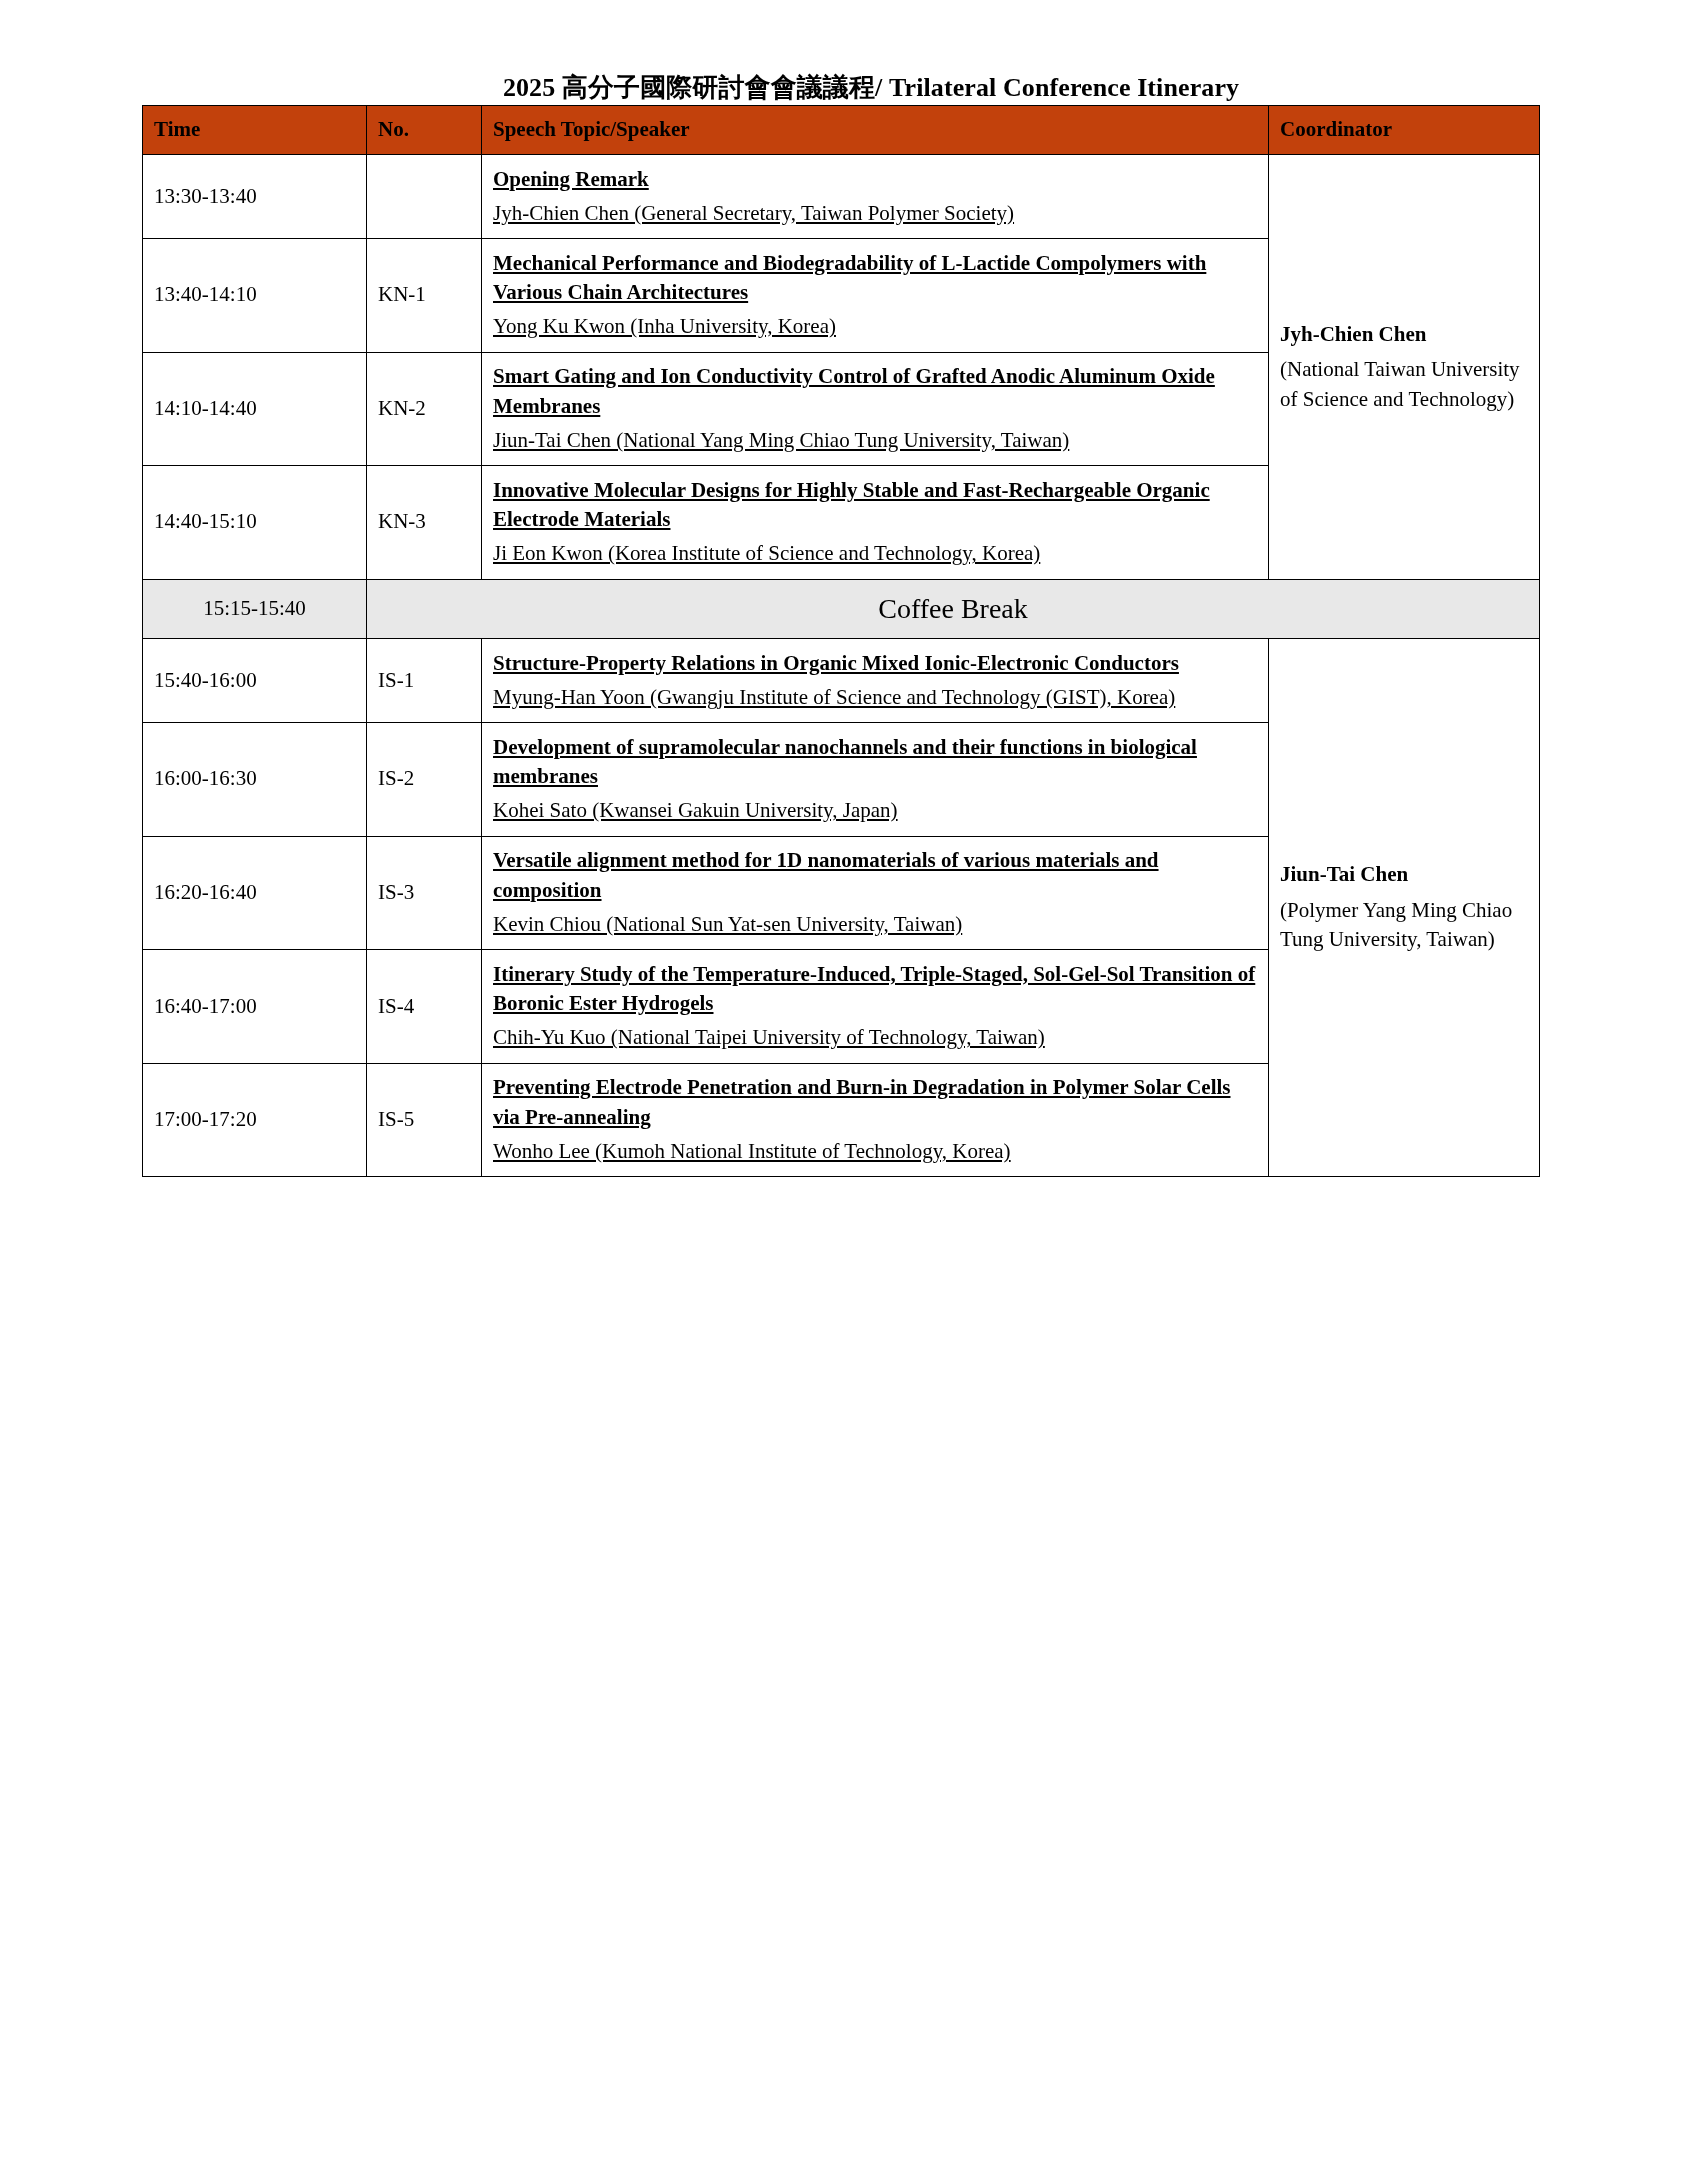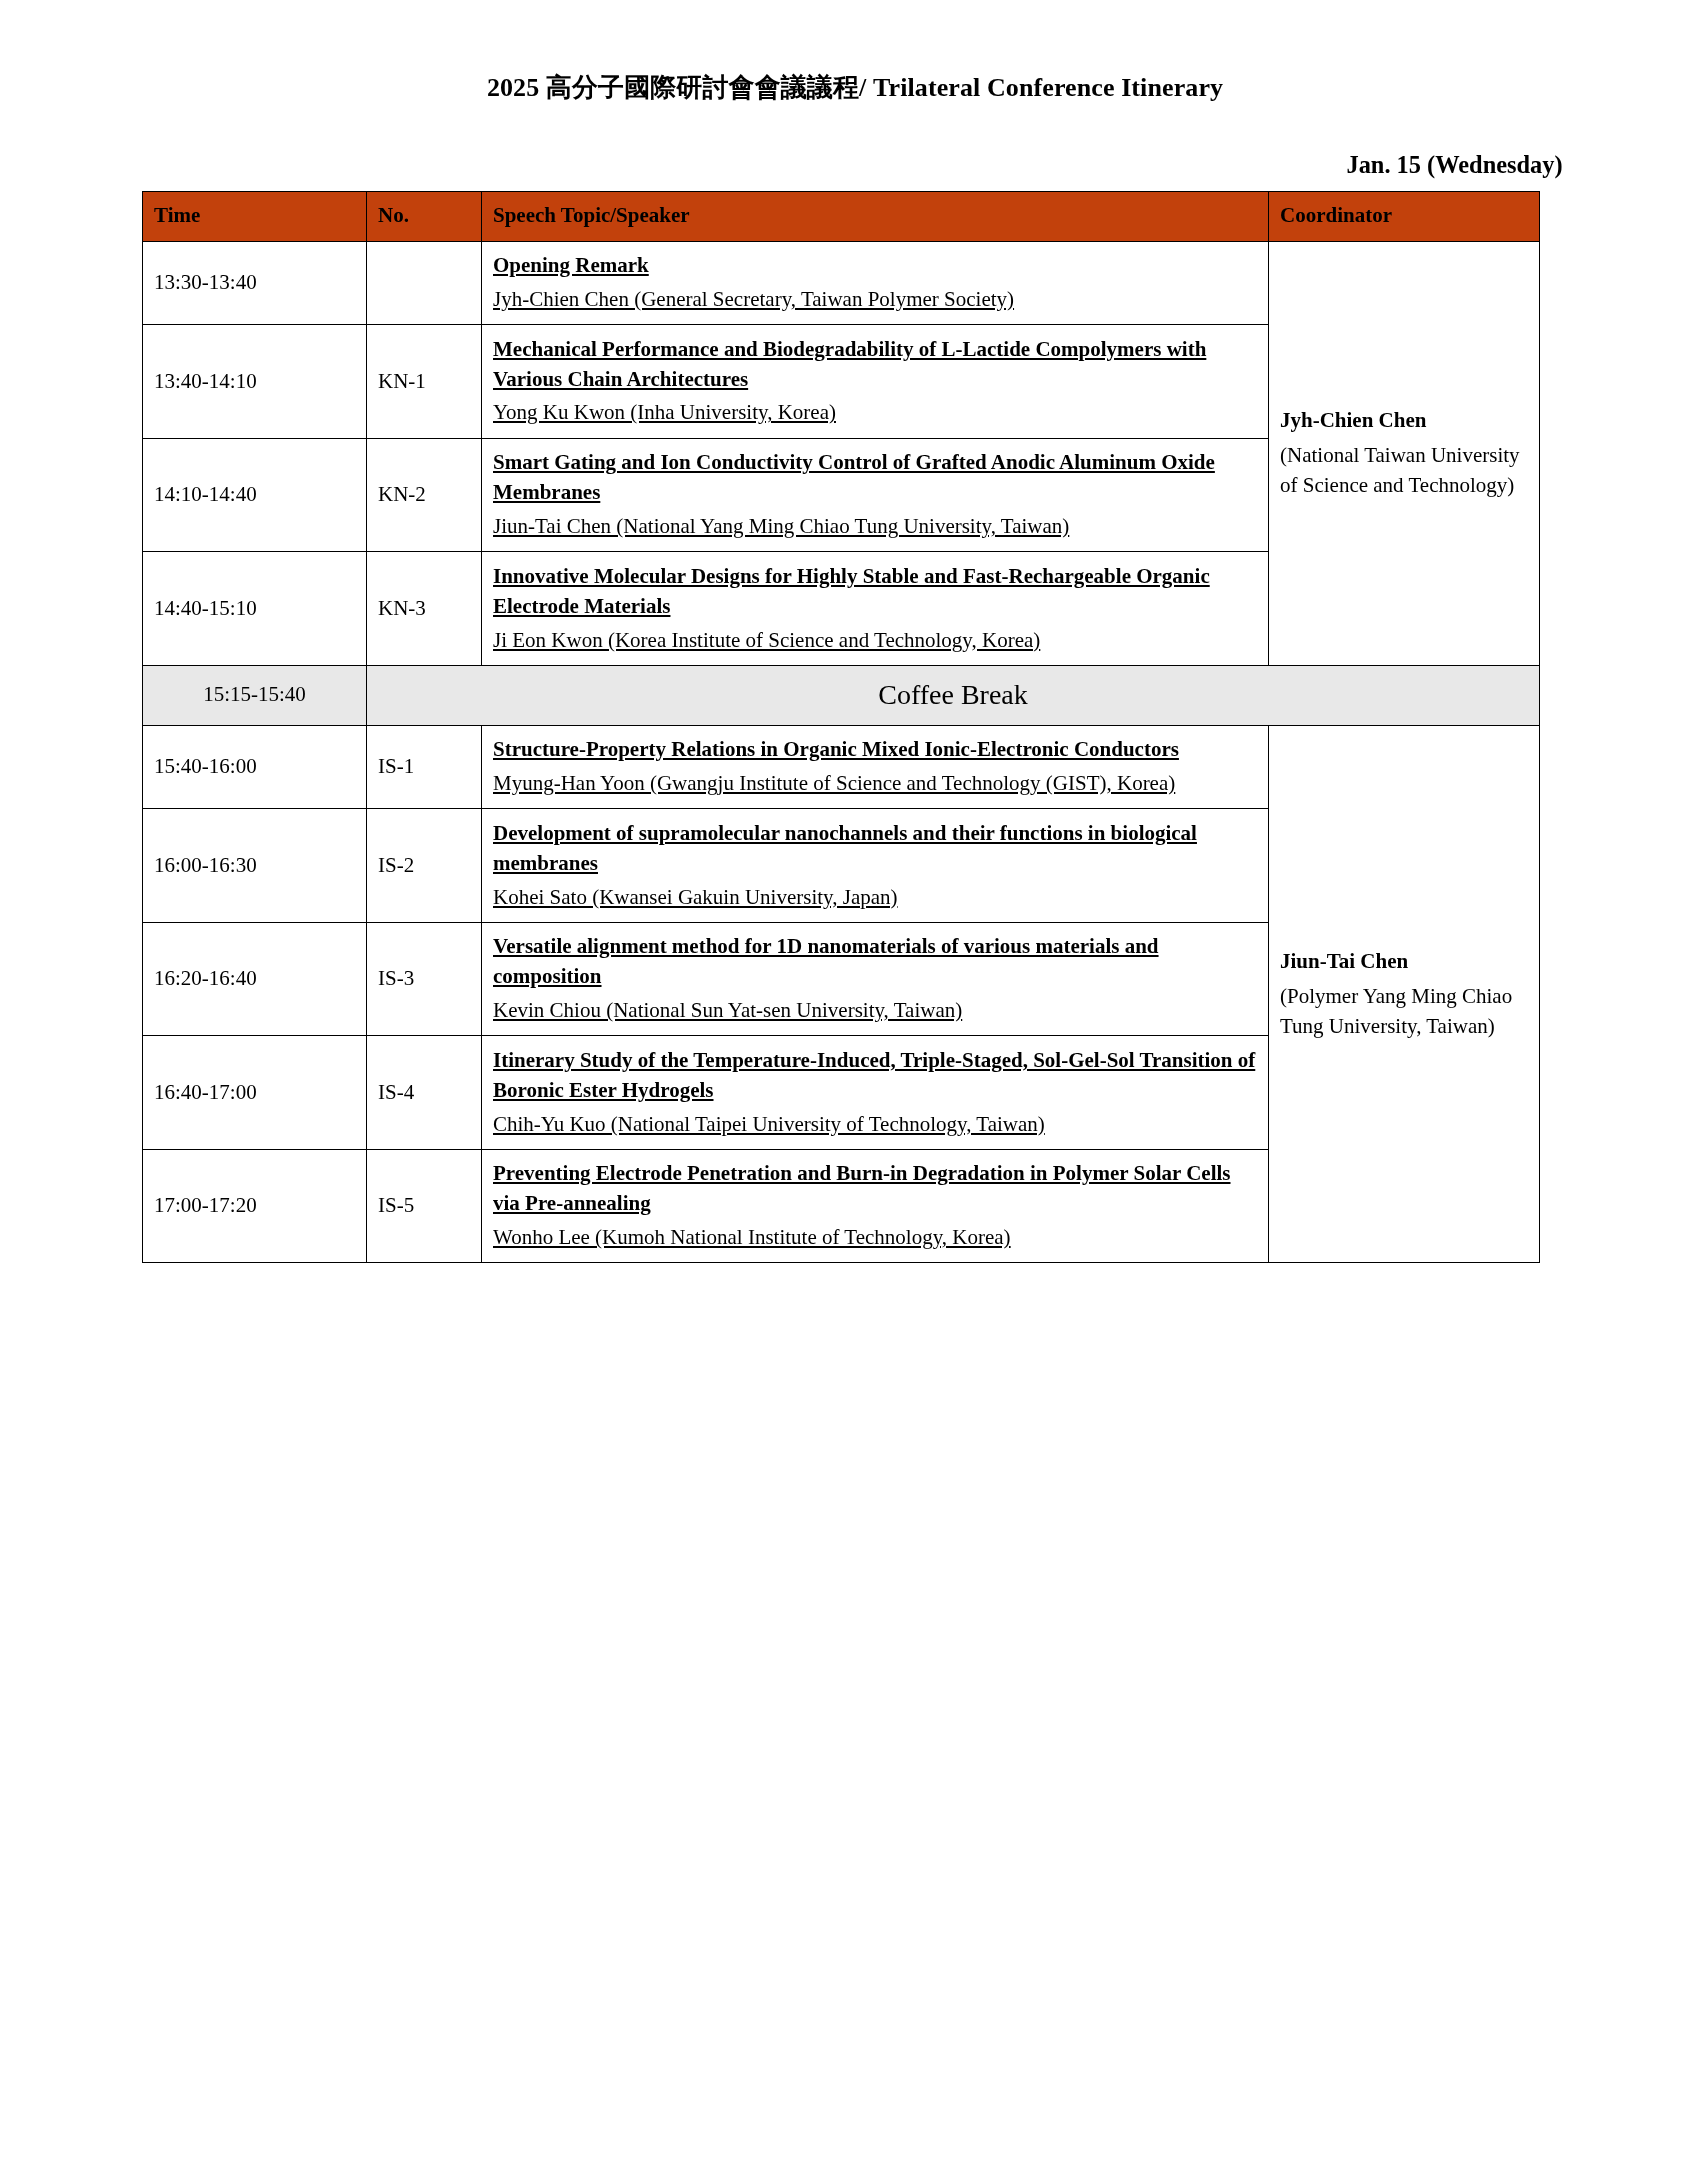--- a/index.html
+++ b/index.html
@@ -8,21 +8,21 @@
     background: #ffffff;
   }
   body {
     width: 1682px;
     font-family: "Liberation Serif", serif;
     color: #000000;
   }
   .page {
     width: 1682px;
     box-sizing: border-box;
-    padding: 41px 114px 0 142px;
+    padding: 41px 82px 0 142px;
   }
   .doc-title {
     text-align: center;
     font-weight: bold;
     font-size: 26px;
     letter-spacing: 0.1px;
     margin: 28.5px 0 0 0;
   }
   .date-line {
     text-align: right;
@@ -98,21 +98,20 @@
     font-size: 28px;
   }
 </style>
 </head>
 <body>
 
 <div class="page">
 
   <div class="doc-title">2025 高分子國際研討會會議議程/ Trilateral Conference Itinerary</div>
 
-  <div class="date-line">Jan. 15 (Wednesday)</div>
 
   <table class="itinerary">
     <colgroup>
       <col class="c-time">
       <col class="c-no">
       <col class="c-topic">
       <col class="c-coord">
     </colgroup>
     <thead>
       <tr>

